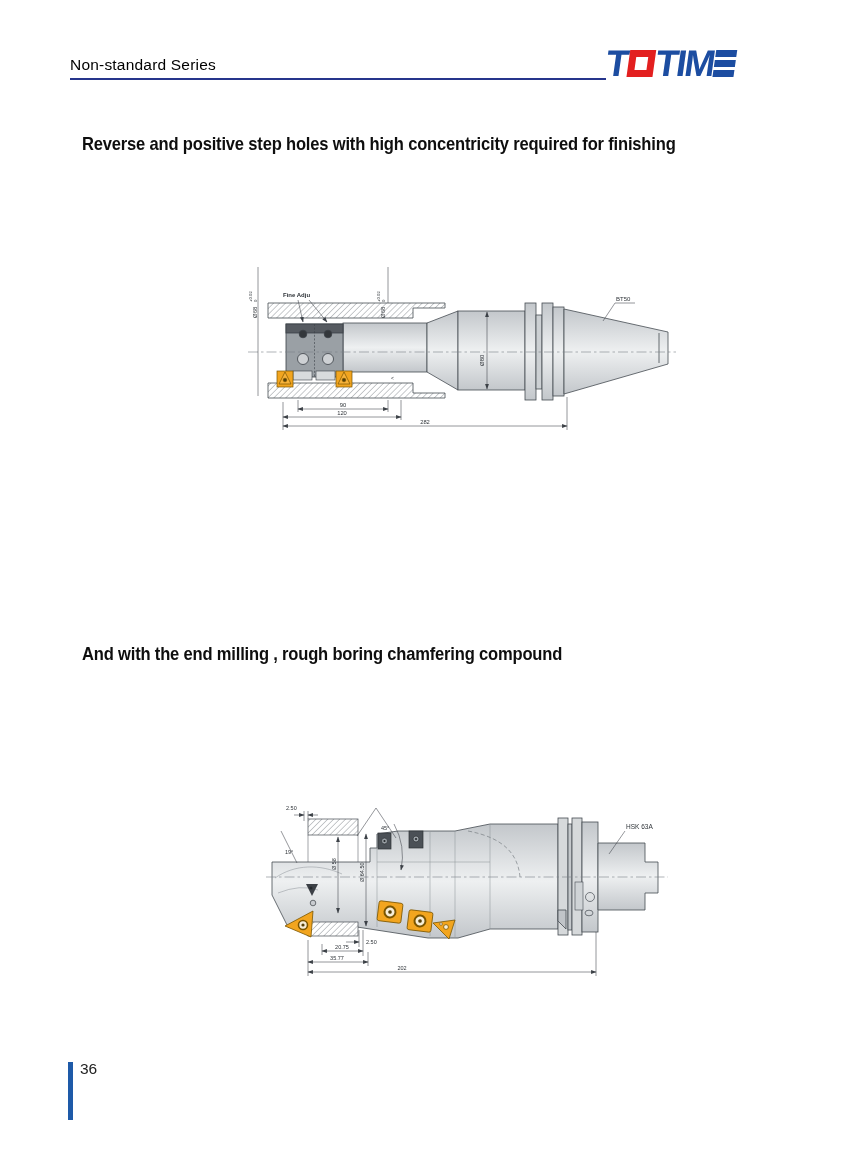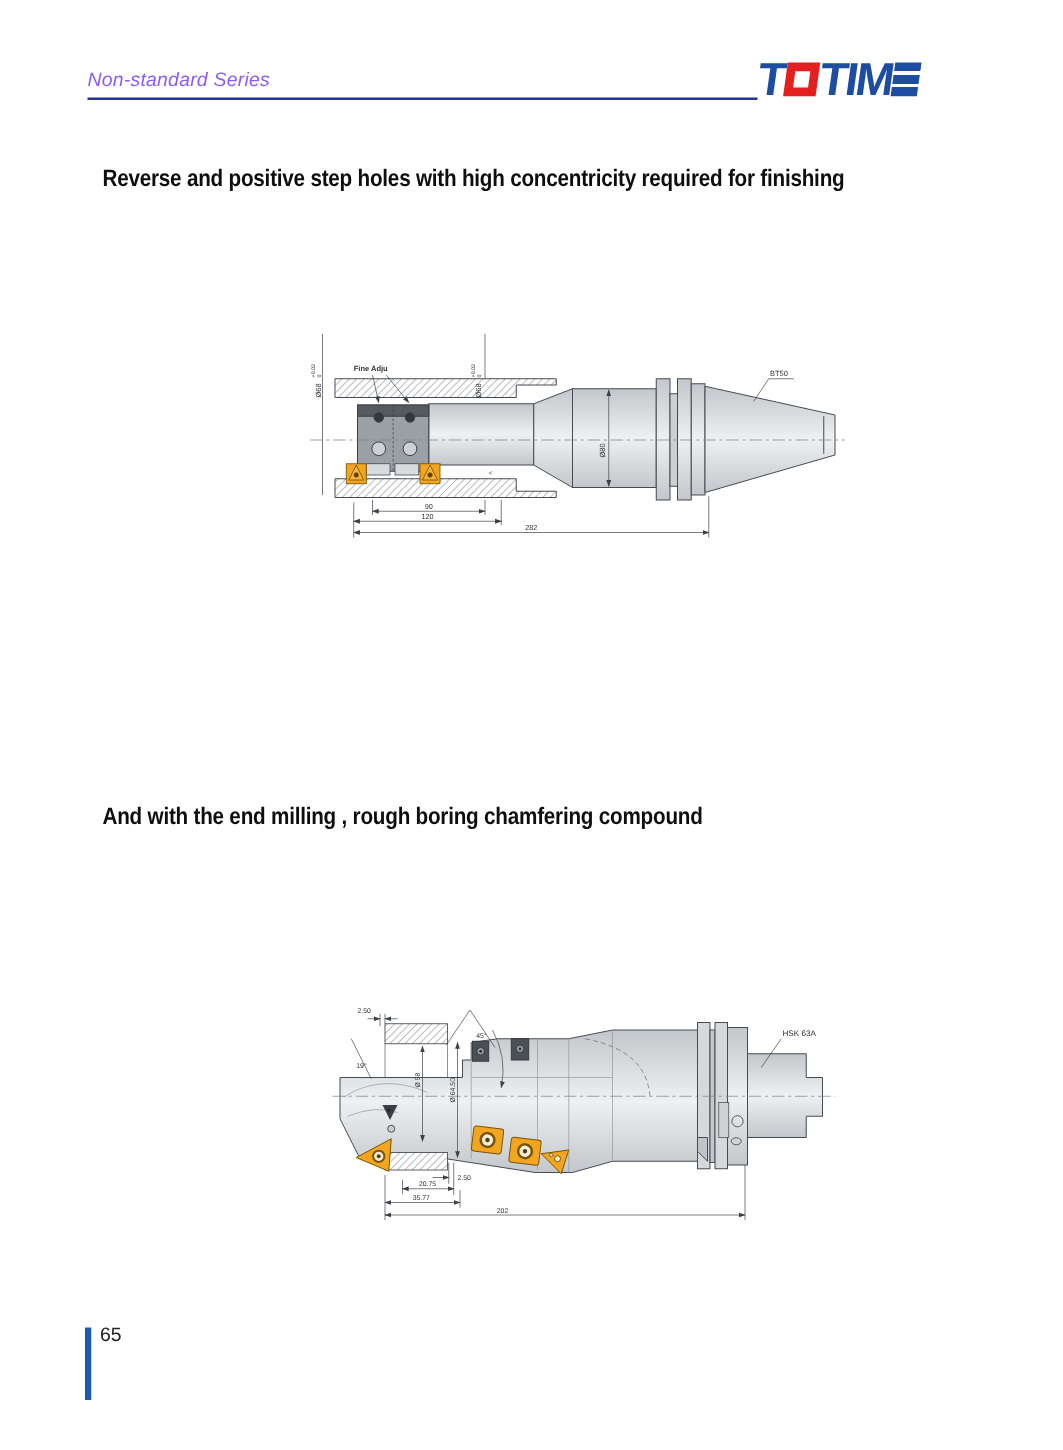--- a/index.html
+++ b/index.html
@@ -1,21 +1,21 @@
 <!DOCTYPE html>
 <html><head>
 <meta charset="utf-8">
 <style>
   html,body{margin:0;padding:0;}
   body{width:850px;height:1160px;position:relative;background:#ffffff;
        font-family:"Liberation Sans",sans-serif;overflow:hidden;}
   .abs{position:absolute;}
 
   
-  .series-label{left:70px;top:56px;font-size:15.5px;color:#8b5cf6;letter-spacing:.2px;font-style:italic;}
+  .series-label{left:70px;top:56px;font-size:15.5px;color:#000000;letter-spacing:.2px;}
   .header-rule{left:70px;top:78px;width:536px;height:2.4px;background:#26358c;}
   .logo{left:606px;top:49px;height:34px;display:flex;align-items:flex-start;
         transform:skewX(-8deg);color:#1c4da1;font-weight:900;font-size:37px;line-height:29px;}
   .logo span{display:inline-block;}
   .logo .lt{letter-spacing:-2px;}
   .logo-o{width:26px;height:27px;margin:1px 2px 0 1px;box-sizing:border-box;
           border:7.5px solid #e31f1f;background:#ffffff;}
   .logo-e{width:21px;height:27px;margin:1px 0 0 1px;
           background:linear-gradient(to bottom,
             #1c4da1 0px,#1c4da1 7px,transparent 7px,transparent 10px,
@@ -276,13 +276,13 @@
   </g>
   <text x="381" y="830" font-size="5.5">45°</text>
   <text x="626" y="829" font-size="6.5">HSK 63A</text>
   <text x="366" y="944" font-size="5.5">2.50</text>
   <text x="342" y="949" font-size="5.5" text-anchor="middle">20.75</text>
   <text x="337" y="960" font-size="5.5" text-anchor="middle">35.77</text>
   <text x="402" y="970" font-size="5.5" text-anchor="middle">202</text>
 </svg>
 
 <div class="abs footer-bar"></div>
-<div class="abs page-num">65</div>
+<div class="abs page-num">36</div>
 
 </body></html>

